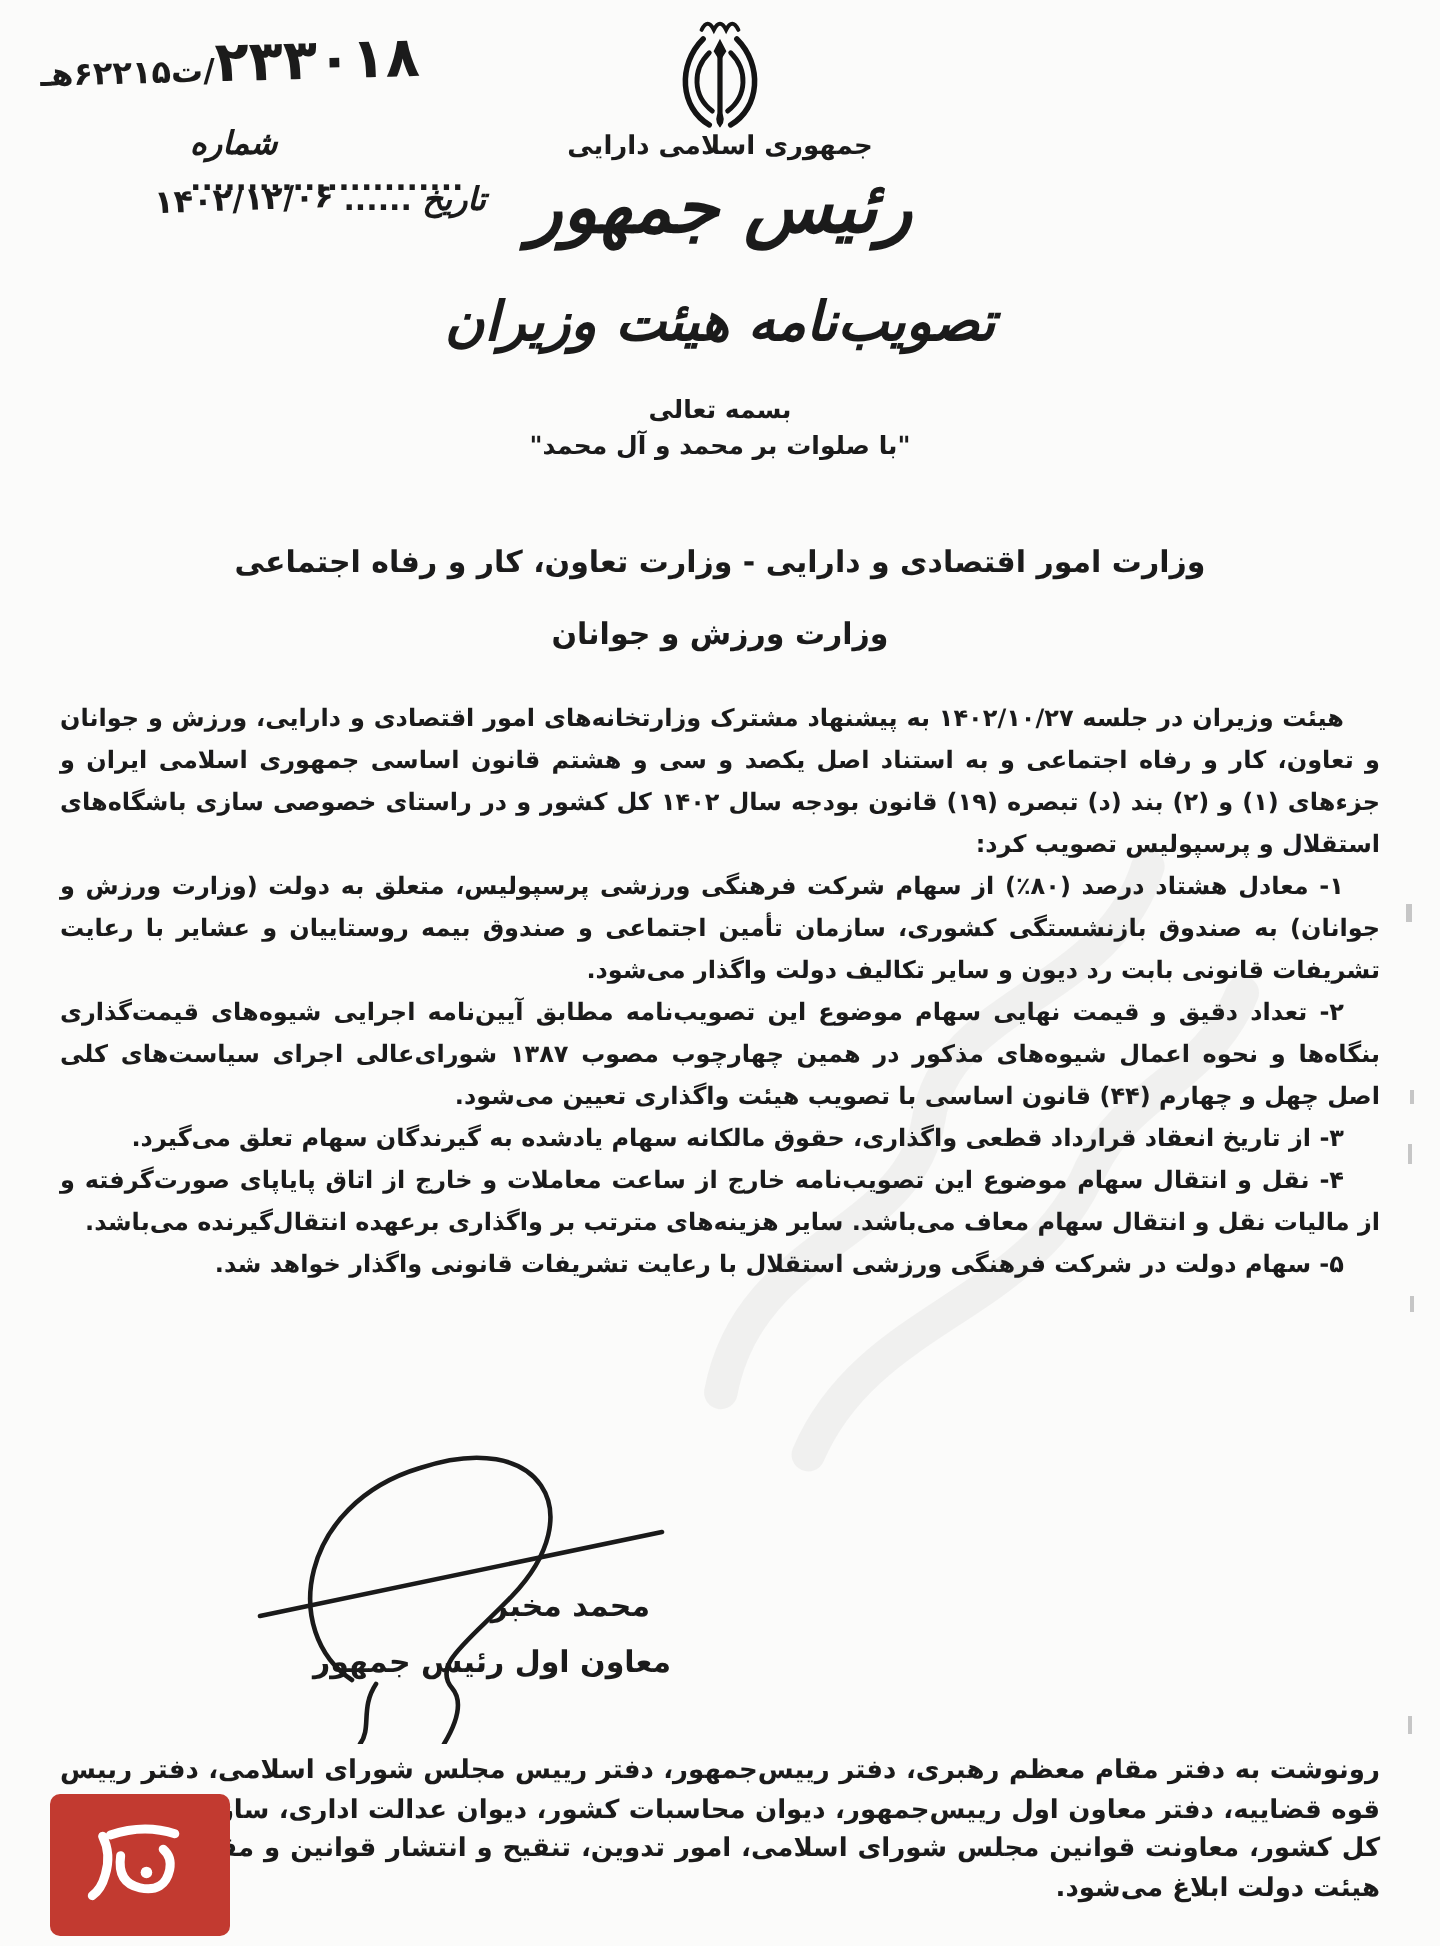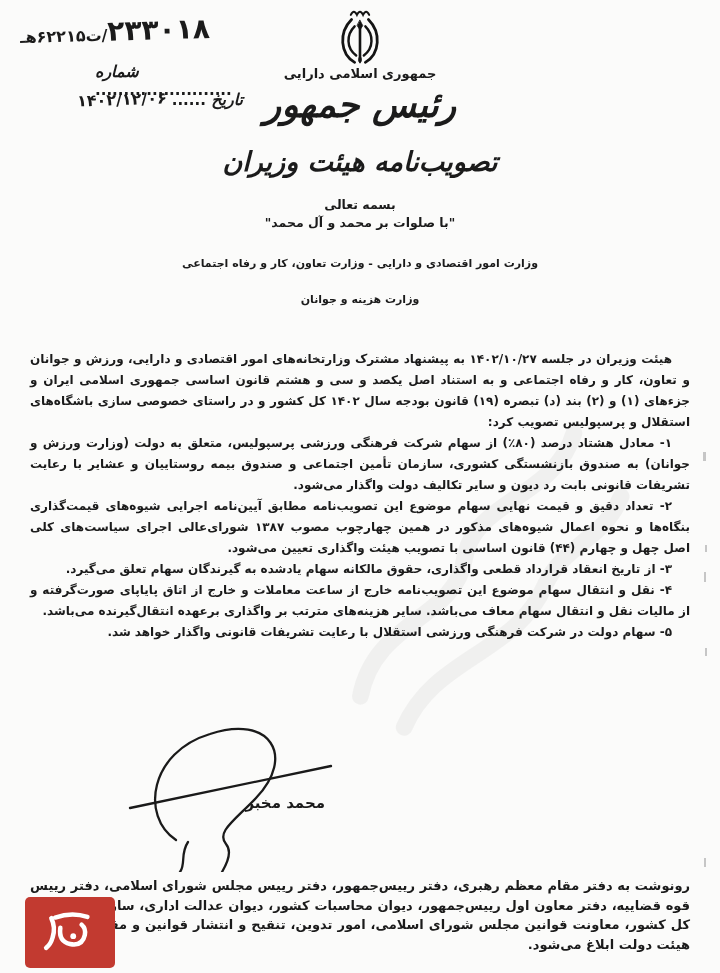--- a/index.html
+++ b/index.html
@@ -23,21 +23,21 @@
   
   .emblem { position:absolute; top:8px; left:337px; width:46px; height:58px; }
   .center-line { position:absolute; left:0; width:100%; text-align:center; direction:rtl; }
   .republic { top:66px; font-size:13px; font-weight:bold; }
   .president { top:84px; font-size:36px; font-weight:bold; font-style:italic; }
   .decree-type { top:146px; font-size:27px; font-weight:bold; font-style:italic; }
   .basmala { top:197px; font-size:12.5px; font-weight:bold;text-align:center; }
   .salutation { top:215px; font-size:12.5px; font-weight:bold; }
 
   
-  .recipients { position:absolute; top:246px; left:0; width:100%; text-align:center; direction:rtl; font-weight:bold; font-size:11px; line-height:36px; }
+  .recipients { position:absolute; top:263px; left:0; width:100%; text-align:center; direction:rtl; font-weight:bold; font-size:15px; line-height:36px; }
 
   
   .body-text { position:absolute; top:349px; left:30px; width:660px; direction:rtl; text-align:justify; font-size:12px; font-weight:bold; line-height:21px; }
   .body-text p { text-indent:18px; margin:0; }
 
   
   .scan-watermark { position:absolute; top:430px; left:290px; width:360px; height:280px; transform:rotate(-28deg); opacity:.06; pointer-events:none; }
   .scan-watermark svg { width:100%; height:100%; }
 
   
@@ -96,40 +96,41 @@
   </div>
 
   <div class="center-line republic">جمهوری اسلامی دارایی</div>
   <div class="center-line president">رئیس جمهور</div>
   <div class="center-line decree-type">تصویب‌نامه هیئت وزیران</div>
   <div class="center-line basmala">بسمه تعالی</div>
   <div class="center-line salutation">"با صلوات بر محمد و آل محمد"</div>
 
   <div class="recipients">
     <div>وزارت امور اقتصادی و دارایی - وزارت تعاون، کار و رفاه اجتماعی</div>
-    <div>وزارت هزینه و جوانان</div>
+    <div>وزارت ورزش و جوانان</div>
   </div>
 
   <div class="scan-watermark">
     <svg viewBox="0 0 300 220" fill="none" stroke="#555" stroke-width="14" stroke-linecap="round">
       <path d="M20,160 C60,110 120,140 150,100 C180,60 240,90 280,50"></path>
       <path d="M40,200 C90,160 150,190 200,150 C230,128 260,140 290,115"></path>
     </svg>
   </div>
 
   <div class="body-text">
     <p>هیئت وزیران در جلسه ۱۴۰۲/۱۰/۲۷ به پیشنهاد مشترک وزارتخانه‌های امور اقتصادی و دارایی، ورزش و جوانان و تعاون، کار و رفاه اجتماعی و به استناد اصل یکصد و سی و هشتم قانون اساسی جمهوری اسلامی ایران و جزءهای (۱) و (۲) بند (د) تبصره (۱۹) قانون بودجه سال ۱۴۰۲ کل کشور و در راستای خصوصی سازی باشگاه‌های استقلال و پرسپولیس تصویب کرد:</p>
     <p>۱- معادل هشتاد درصد (۸۰٪) از سهام شرکت فرهنگی ورزشی پرسپولیس، متعلق به دولت (وزارت ورزش و جوانان) به صندوق بازنشستگی کشوری، سازمان تأمین اجتماعی و صندوق بیمه روستاییان و عشایر با رعایت تشریفات قانونی بابت رد دیون و سایر تکالیف دولت واگذار می‌شود.</p>
     <p>۲- تعداد دقیق و قیمت نهایی سهام موضوع این تصویب‌نامه مطابق آیین‌نامه اجرایی شیوه‌های قیمت‌گذاری بنگاه‌ها و نحوه اعمال شیوه‌های مذکور در همین چهارچوب مصوب ۱۳۸۷ شورای‌عالی اجرای سیاست‌های کلی اصل چهل و چهارم (۴۴) قانون اساسی با تصویب هیئت واگذاری تعیین می‌شود.</p>
     <p>۳- از تاریخ انعقاد قرارداد قطعی واگذاری، حقوق مالکانه سهام یادشده به گیرندگان سهام تعلق می‌گیرد.</p>
     <p>۴- نقل و انتقال سهام موضوع این تصویب‌نامه خارج از ساعت معاملات و خارج از اتاق پایاپای صورت‌گرفته و از مالیات نقل و انتقال سهام معاف می‌باشد. سایر هزینه‌های مترتب بر واگذاری برعهده انتقال‌گیرنده می‌باشد.</p>
     <p>۵- سهام دولت در شرکت فرهنگی ورزشی استقلال با رعایت تشریفات قانونی واگذار خواهد شد.</p>
   </div>
 
   <div class="sig-name">محمد مخبر</div>
+  <div class="sig-title">معاون اول رئیس جمهور</div>
   <svg class="sig-svg" viewBox="0 0 205 150" fill="none" stroke="#1a1a1a" stroke-width="2.3" stroke-linecap="round">
     <path d="M48,118 C12,94 22,30 82,12 C142,-8 168,34 128,76 C106,99 88,110 98,122 C104,129 100,140 94,150"></path>
     <path d="M2,86 L203,44"></path>
     <path d="M60,120 C52,132 58,142 52,150"></path>
   </svg>
 
   <div class="footer-text">
     <p>رونوشت به دفتر مقام معظم رهبری، دفتر رییس‌جمهور، دفتر رییس مجلس شورای اسلامی، دفتر رییس قوه قضاییه، دفتر معاون اول رییس‌جمهور، دیوان محاسبات کشور، دیوان عدالت اداری، سازمان بازرسی کل کشور، معاونت قوانین مجلس شورای اسلامی، امور تدوین، تنقیح و انتشار قوانین و مقررات و دفتر هیئت دولت ابلاغ می‌شود.</p>
   </div>
 

